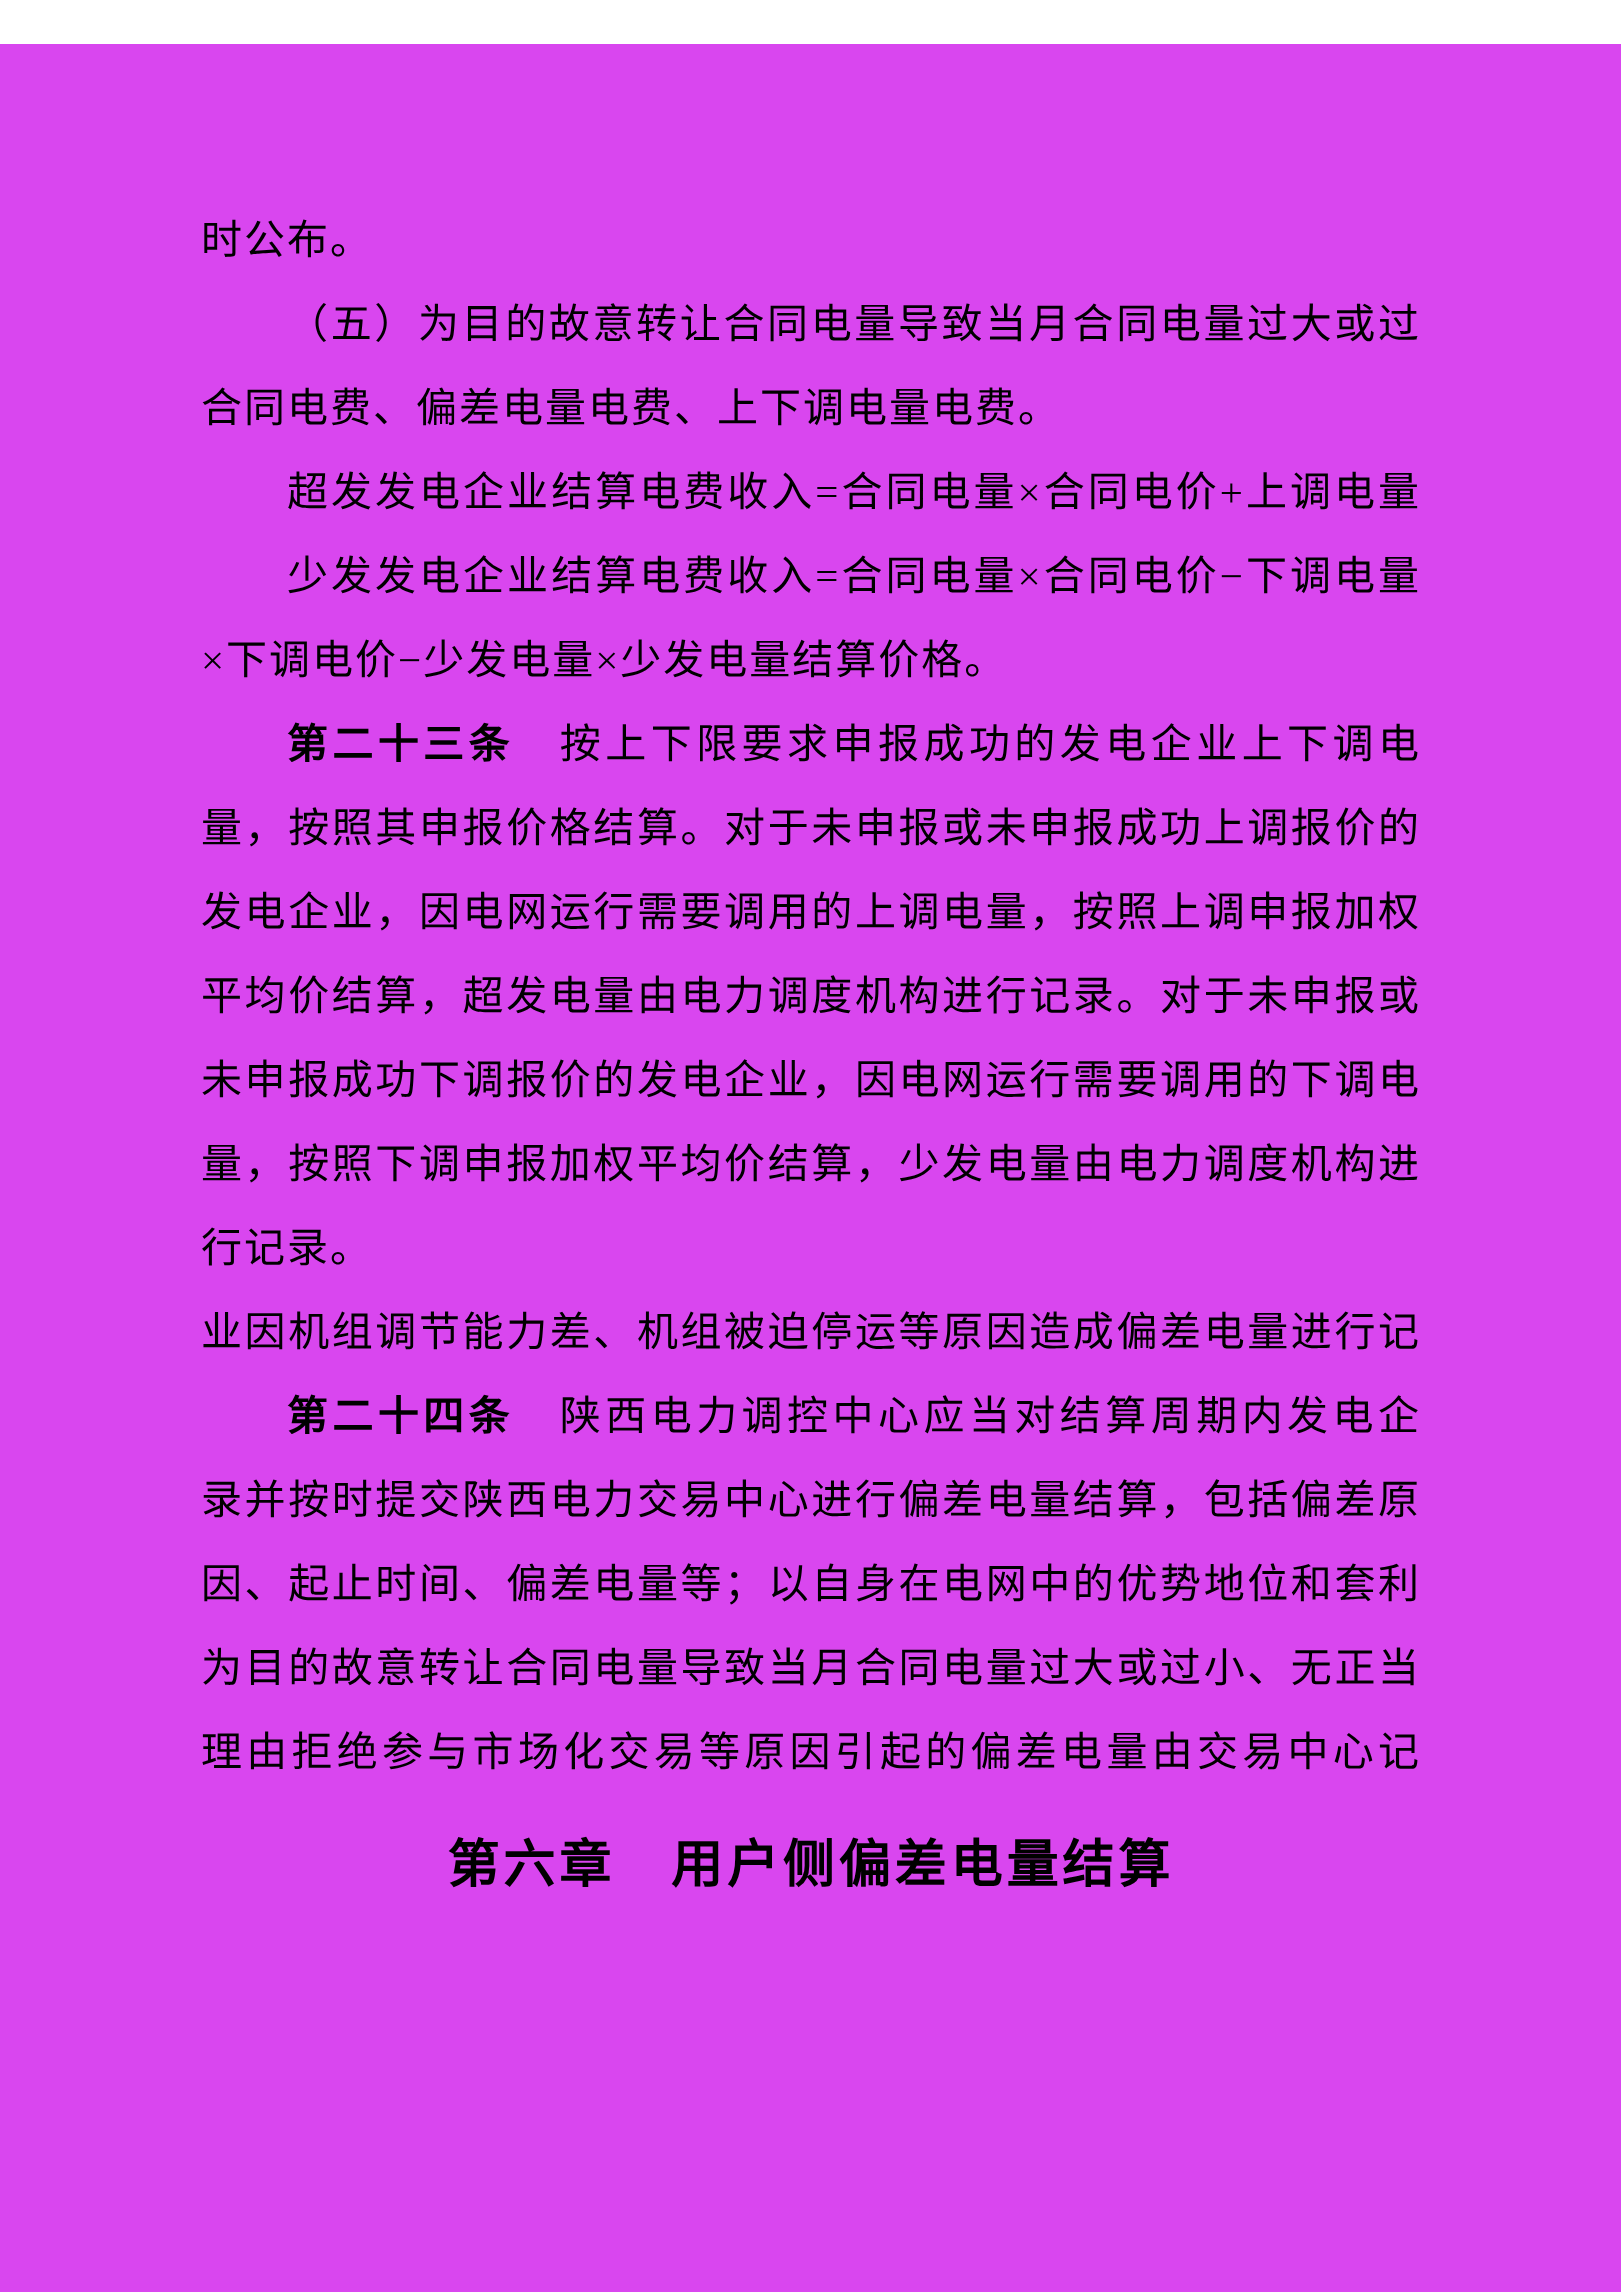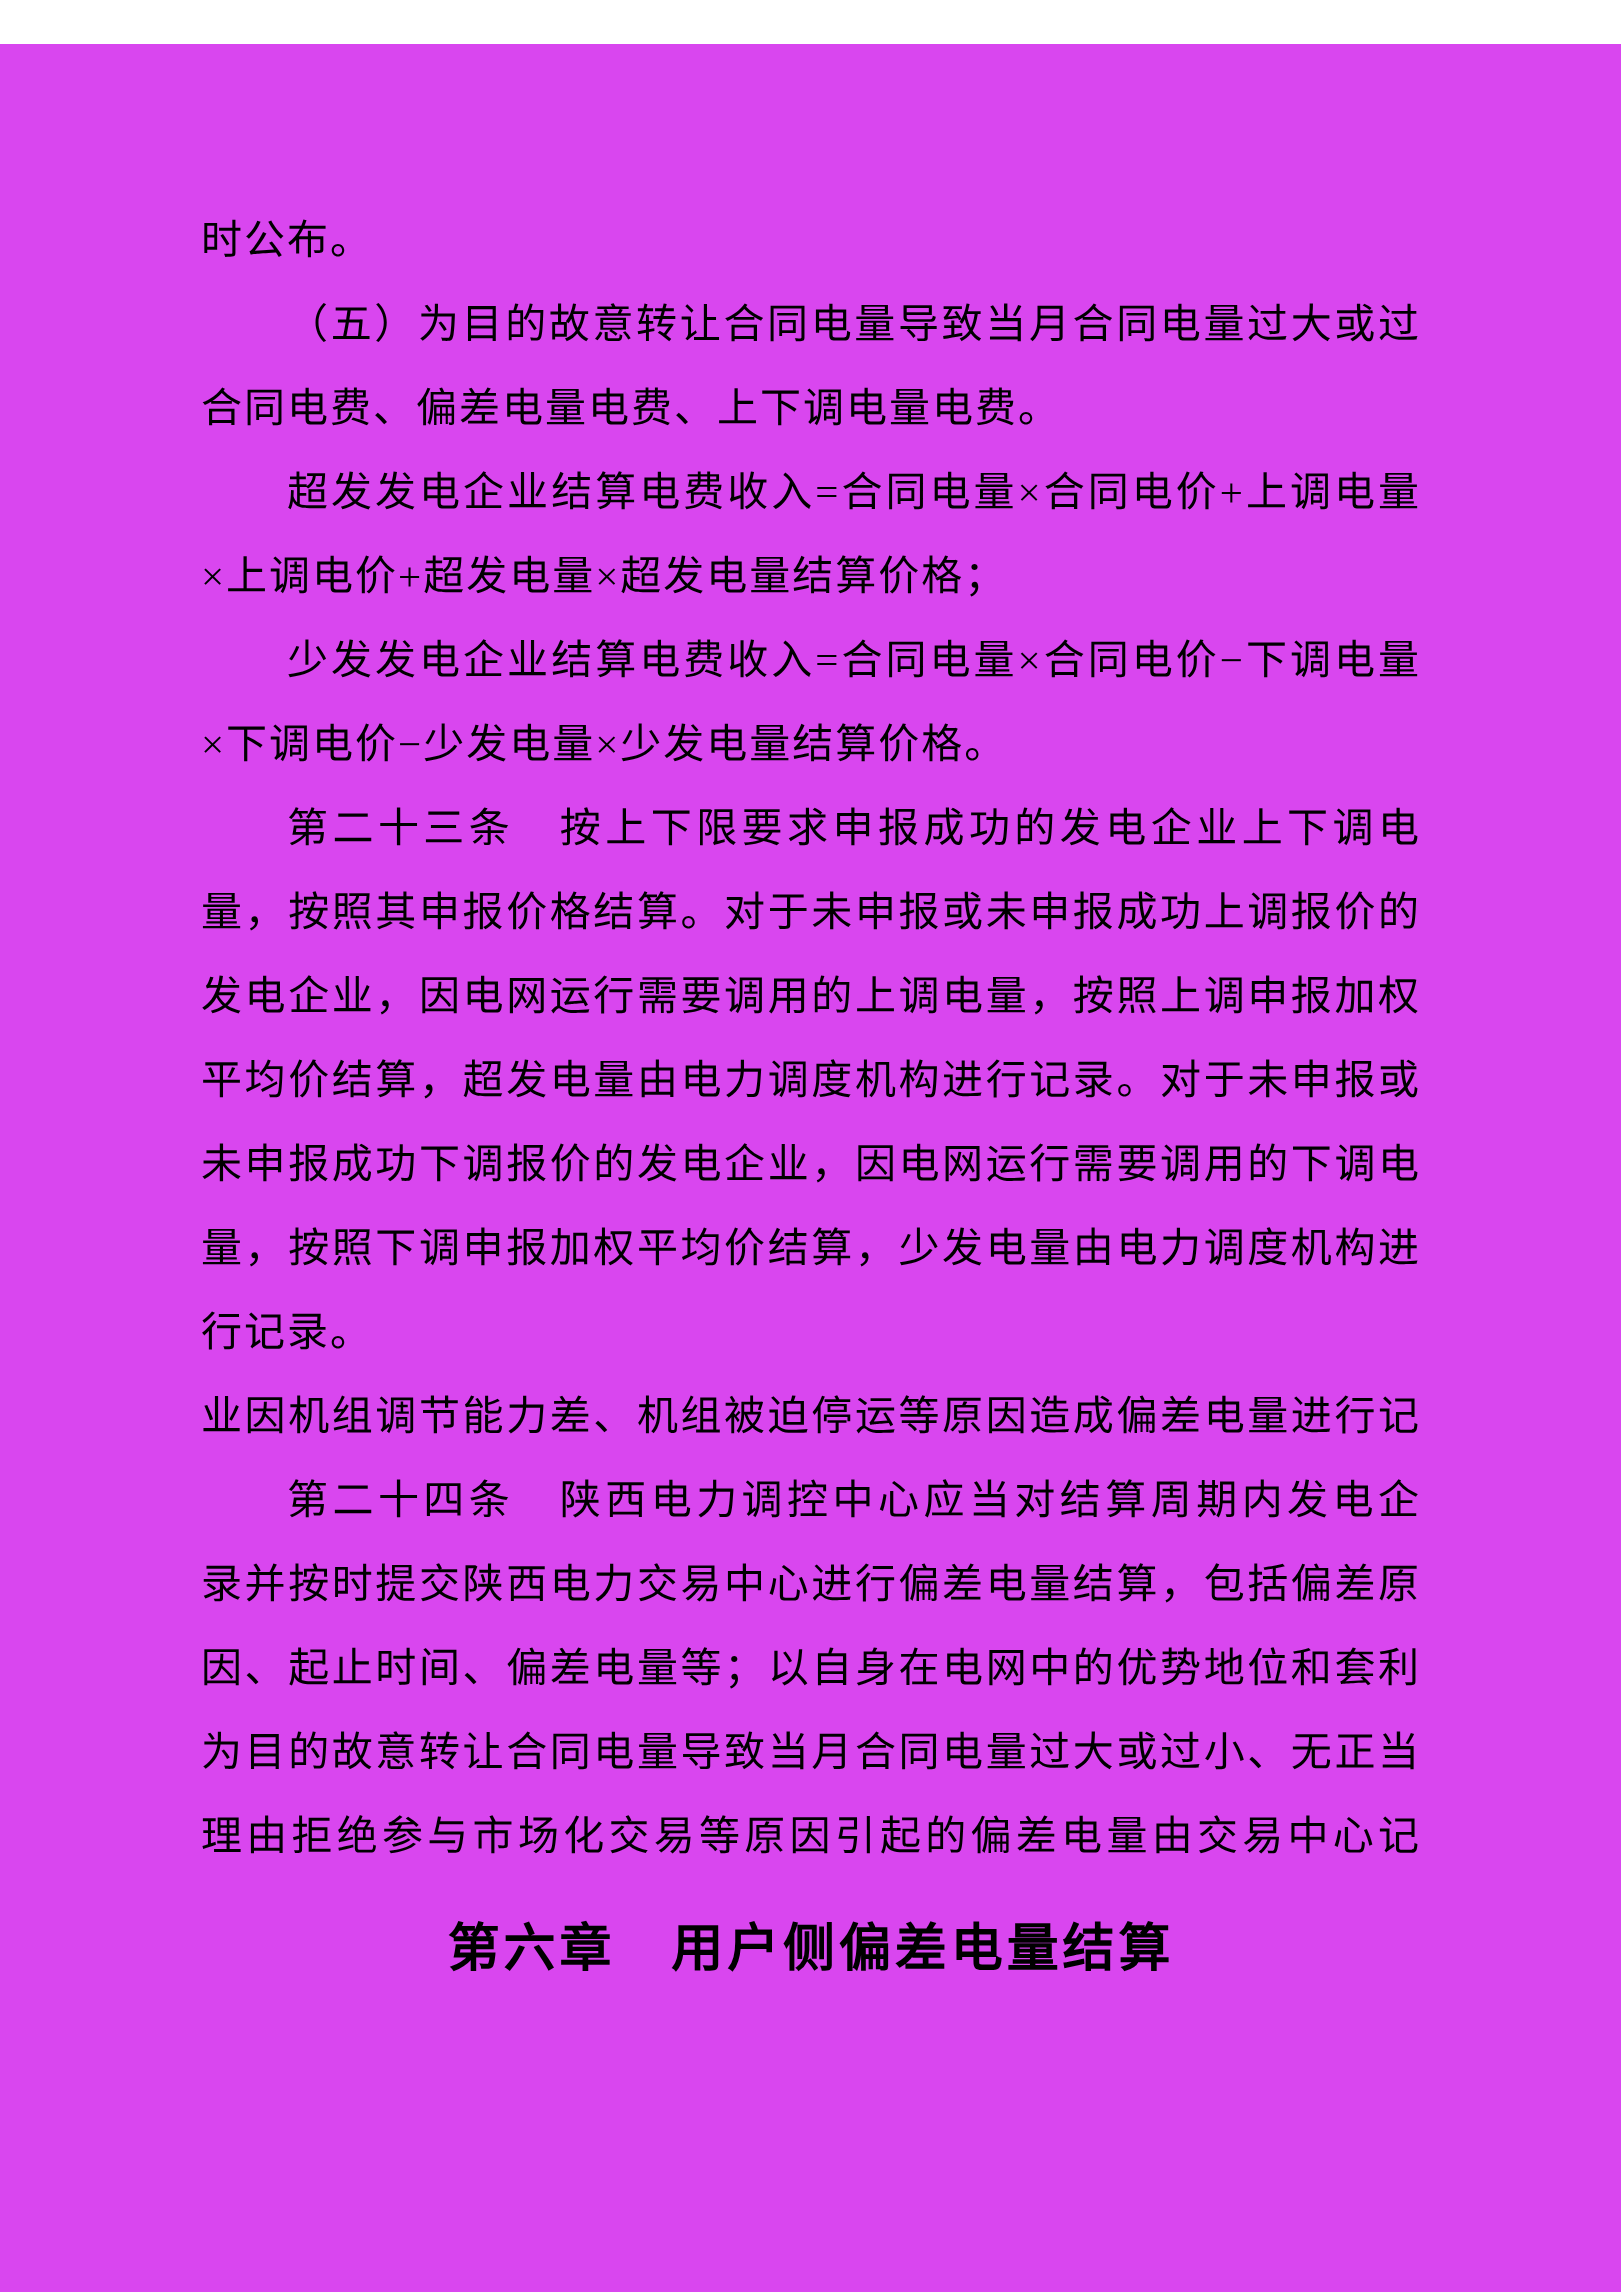--- a/index.html
+++ b/index.html
@@ -44,21 +44,21 @@
     height: 0;
     vertical-align: top;
   }
   .line.end {
     text-align: left;
   }
   .line.indent {
     text-indent: 86px;
   }
   .line b {
-    font-weight: normal;
+    font-weight: bold;
   }
   .heading {
     margin-top: 29px;
     height: 84px;
     line-height: 84px;
     font-size: 52px;
     font-weight: bold;
     letter-spacing: 3.9px;
     text-align: center;
   }
@@ -68,21 +68,20 @@
 
 <div class="page" style="background: #d946ef; color: rgb(0, 0, 0); margin-top: 44px;">
   <div class="text-block">
 
     <div class="line end">时公布。</div>
 
     <div class="line j indent">（五）为目的故意转让合同电量导致当月合同电量过大或过小</div>
     <div class="line end">合同电费、偏差电量电费、上下调电量电费。</div>
 
     <div class="line j indent">超发发电企业结算电费收入=合同电量×合同电价+上调电量</div>
-    <div class="line end">×上调电价+超发电量×超发电量结算价格；</div>
 
     <div class="line j indent">少发发电企业结算电费收入=合同电量×合同电价−下调电量</div>
     <div class="line end">×下调电价−少发电量×少发电量结算价格。</div>
 
     <div class="line j indent">
       <b>第二十三条</b><span>　按上下限要求申报成功的发电企业上下调电</span>
     </div>
     <div class="line j">量，按照其申报价格结算。对于未申报或未申报成功上调报价的</div>
     <div class="line j">发电企业，因电网运行需要调用的上调电量，按照上调申报加权</div>
     <div class="line j">平均价结算，超发电量由电力调度机构进行记录。对于未申报或</div>

